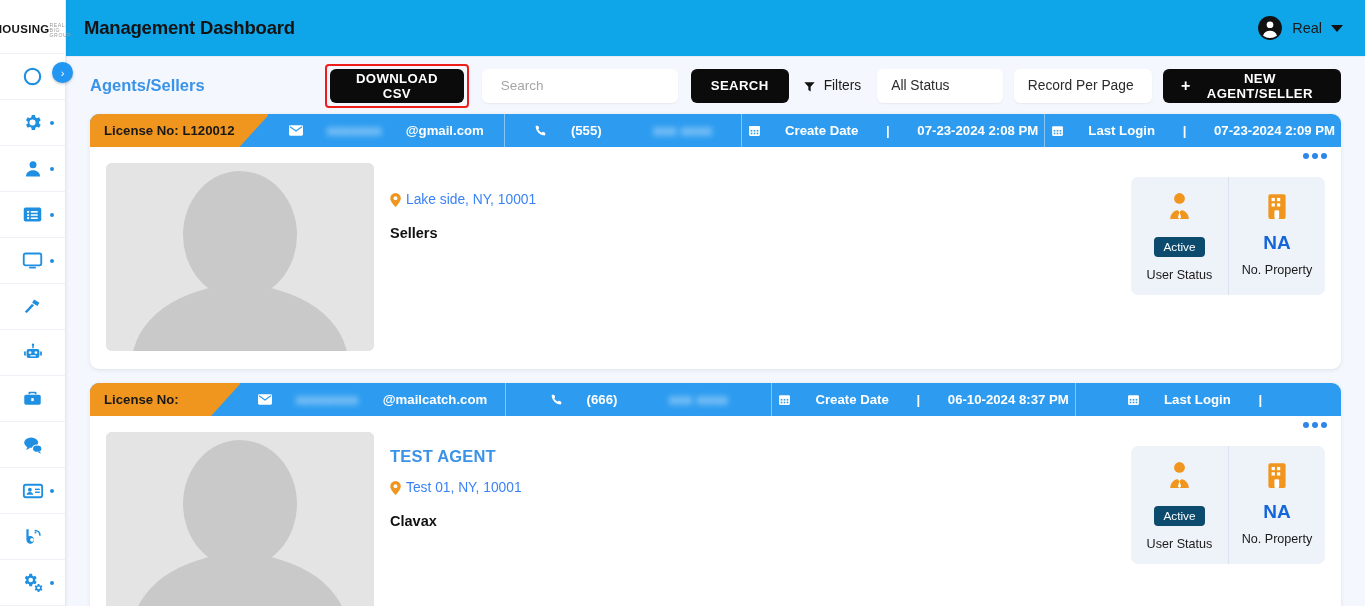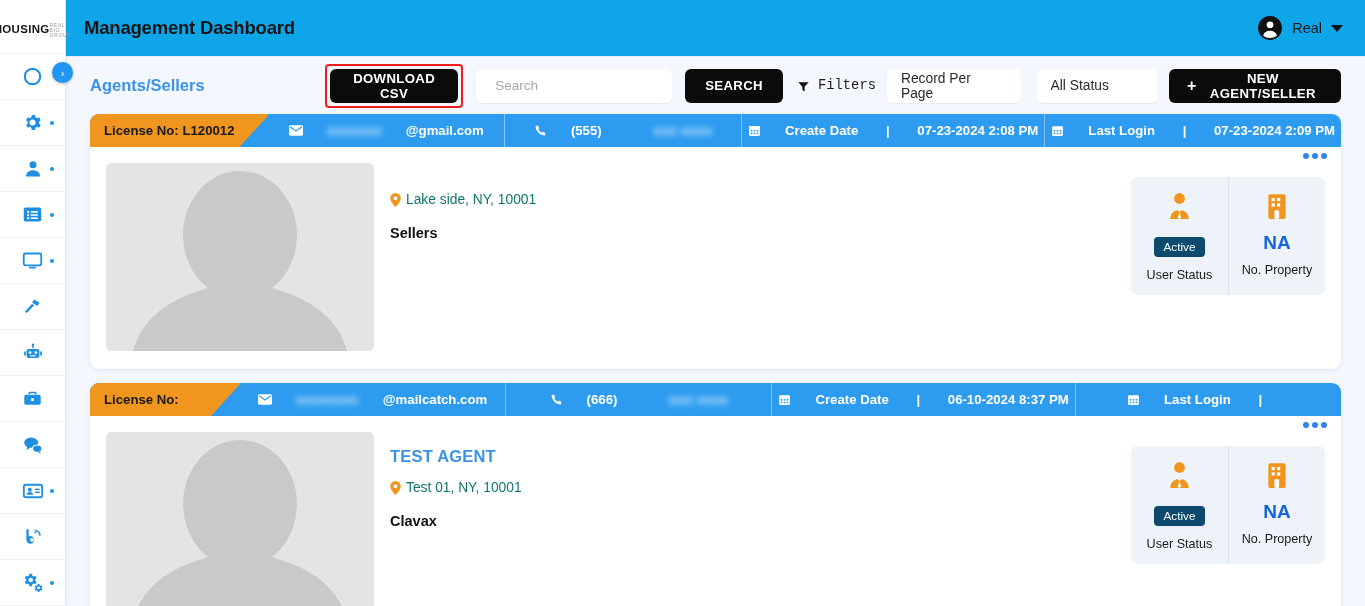--- a/index.html
+++ b/index.html
@@ -96,21 +96,21 @@
     margin-left: 13px; box-shadow: 0 1px 2px rgba(16,24,40,.06);
   }
   .search-box input {
     border: none; outline: none; flex: 1; font-size: 13.5px; color: #333;
     background: transparent; font-family: "Liberation Sans", sans-serif;
   }
   .search-box input::placeholder { color: #a6a6a6; }
   .btn-search { margin-left: 13px; padding: 0 20px; }
   .filters-label {
     display: flex; align-items: flex-end; gap: 8px;
-    margin-left: 14px; font-size: 13.8px; color: #1c1c1c; cursor: pointer; font-family: Liberation Mono, monospace;
+    margin-left: 14px; font-size: 13.8px; color: #1c1c1c; cursor: pointer;
   }
   .select-box {
     height: 34px; background: #fff; border-radius: 6px;
     display: flex; align-items: center; padding: 0 14px;
     font-size: 13.8px; color: #2b2b2b; cursor: pointer;
     box-shadow: 0 1px 2px rgba(16,24,40,.06);
   }
   .sel-status { width: 136px; margin-left: 16px; }
   .sel-perpage { width: 150px; margin-left: 11px; }
   .btn-new { margin-left: 11px; padding: 0 18px; gap: 6px; }
@@ -148,21 +148,21 @@
   .ico-w { display: inline-flex; align-items: center; }
 
   .card-body { display: flex; padding: 16px 16px 18px 16px; position: relative; }
   .photo {
     width: 268px; height: 188px; flex: 0 0 268px;
     background: #e2e2e2; border-radius: 6px; position: relative; overflow: hidden;
   }
   .photo svg { position: absolute; left: 50%; top: 0; transform: translateX(-50%); }
   .info { flex: 1; padding: 15px 0 0 16px; min-width: 0; }
   .agent-name { font-size: 16.5px; font-weight: bold; color: #3b93e8; letter-spacing: .2px; }
-  .agent-loc { display: flex; align-items: center; gap: 5px; margin-top: 14px; font-size: 13.8px; color: #0f766e; }
+  .agent-loc { display: flex; align-items: center; gap: 5px; margin-top: 14px; font-size: 13.8px; color: #3b82f6; }
   .agent-co { margin-top: 18px; font-size: 14.5px; font-weight: bold; color: #111; }
 
   .stats { display: flex; align-self: flex-start; margin-top: 14px; border-radius: 7px; overflow: hidden; }
   .stat {
     width: 97px; background: #eef2f9;
     display: flex; flex-direction: column; align-items: center;
     padding: 14px 4px 13px 4px;
   }
   .stat + .stat { border-left: 1px solid #dde3ee; }
   .stat-ico { height: 30px; display: flex; align-items: center; }
@@ -330,22 +330,22 @@
 
         <button class="btn-dark btn-search">SEARCH</button>
 
         <div class="filters-label">
           <svg width="13" height="13" viewBox="0 0 24 24">
             <path d="M2.5 4h19l-7.4 8.6V21l-4.2-2.6v-5.8z" fill="#111"></path>
           </svg>
           <span>Filters</span>
         </div>
 
+        <div class="select-box sel-status">All Status</div>
         <div class="select-box sel-perpage">Record Per Page</div>
-        <div class="select-box sel-status">All Status</div>
 
         <button class="btn-dark btn-new">
           <span class="plus">+</span>
           <span>NEW AGENT/SELLER</span>
         </button>
       </div>
 
       <div class="card">
         <div class="card-head">
           <div class="lic-tag">License No: L120012</div>

